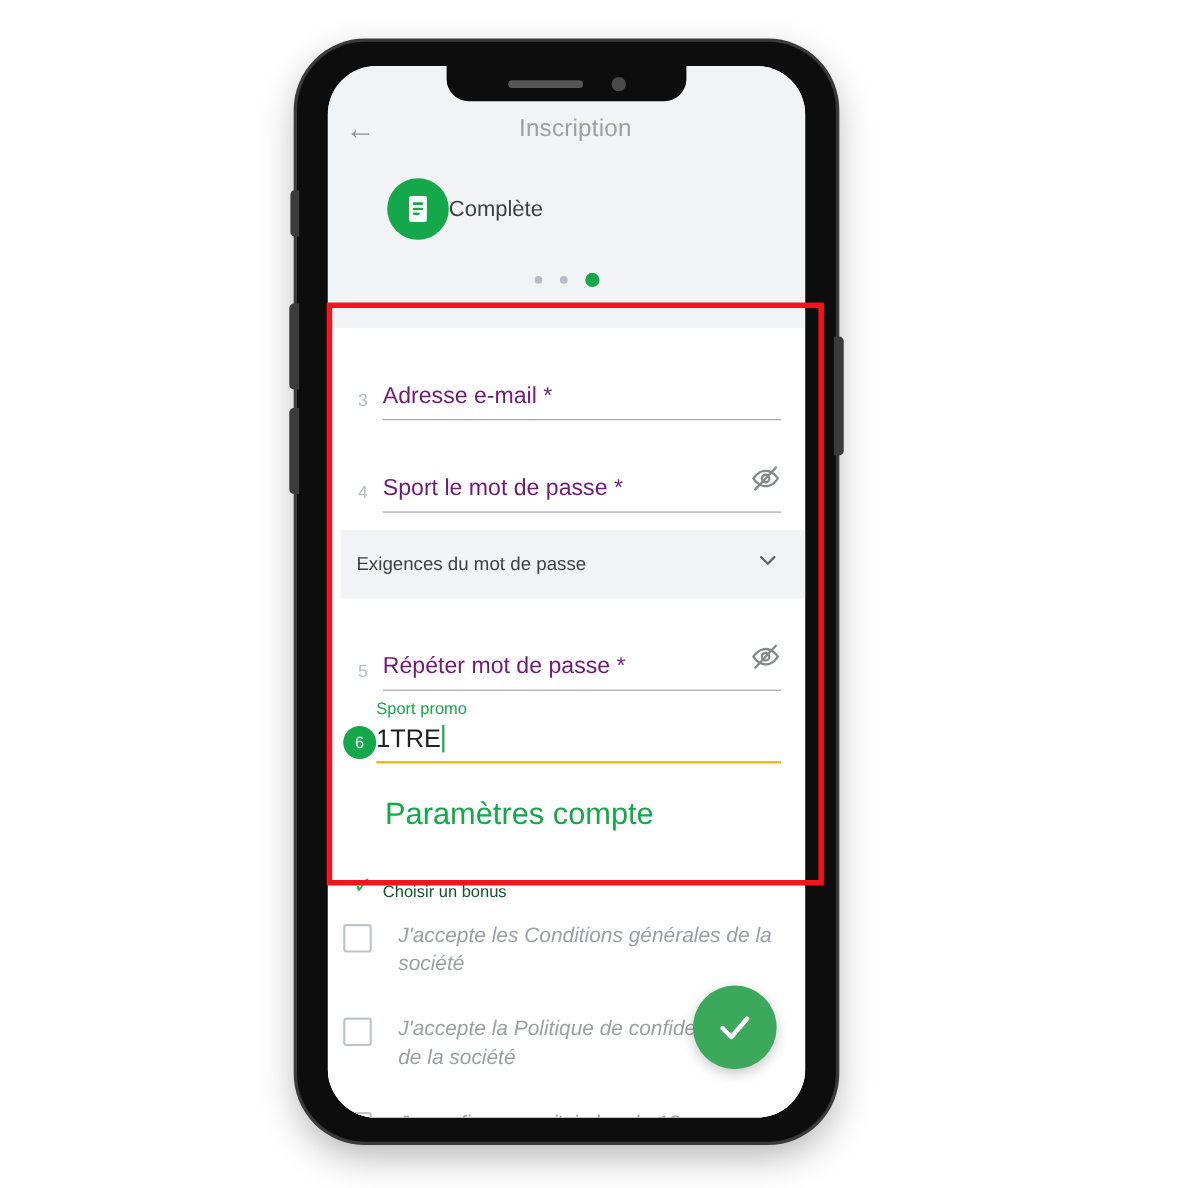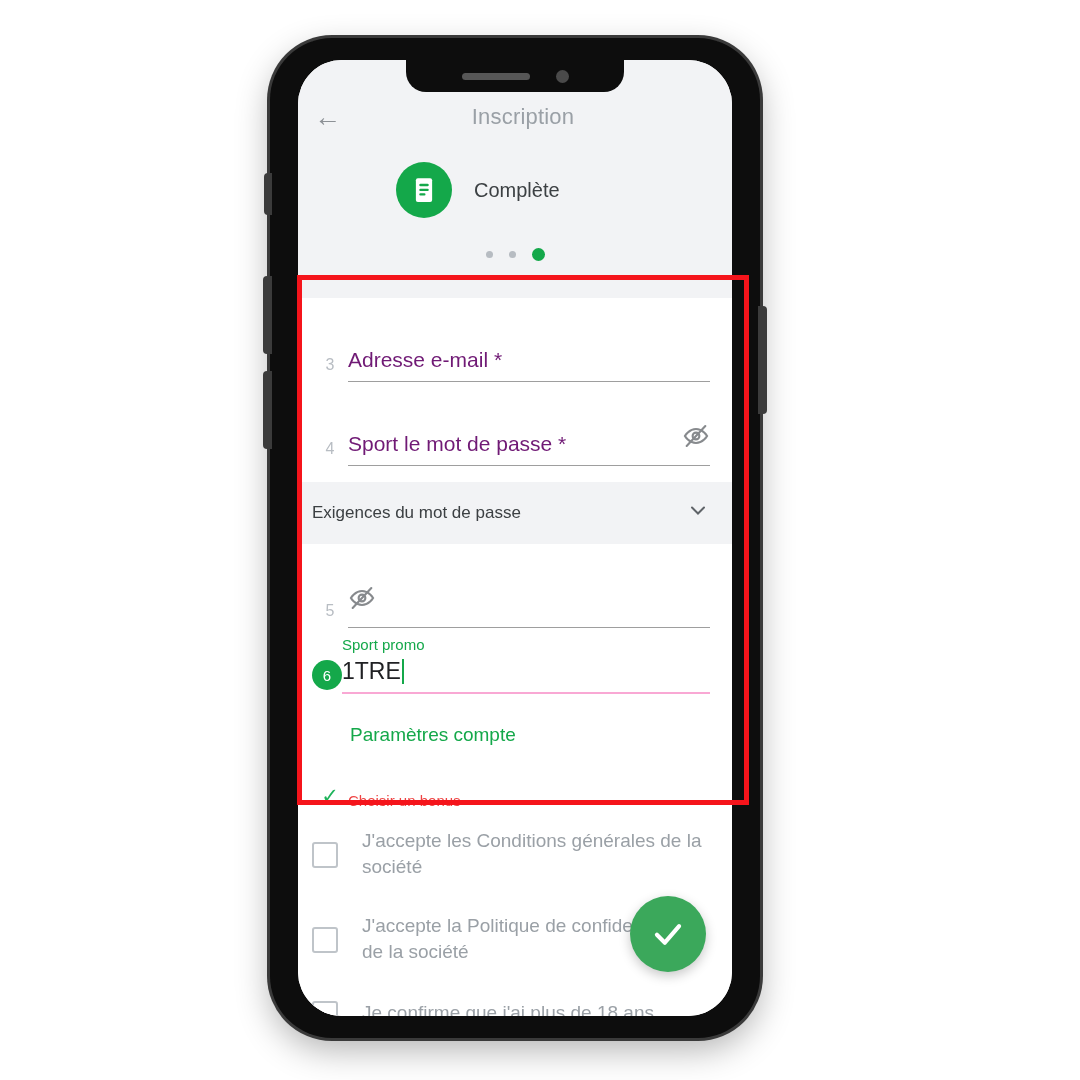--- a/index.html
+++ b/index.html
@@ -101,22 +101,21 @@
     left: 16px; right: 0;
     text-align: center;
     font-size: 22px;
     color: #9aa0a6;
     letter-spacing: 0.2px;
   }
 
   #status-row {
     display: flex;
     align-items: center;
-    gap: 22px;
-    padding: 22px 0 0 98px;
+    padding: 22px 0 0 54px;
   }
   #status-icon-circle {
     width: 56px; height: 56px;
     background: #14a84a;
     border-radius: 50%;
     display: flex; align-items: center; justify-content: center;
   }
   #status-label {
     font-size: 20px;
     color: #3c4043;
@@ -199,51 +198,53 @@
   .spacer-sm { height: 22px; }
 
   #pwd-requirements {
     background: #f2f3f5;
     height: 62px;
     display: flex;
     align-items: center;
     justify-content: space-between;
     padding: 0 22px 0 14px;
     margin-top: 16px;
+    margin-left: 12px;
   }
   #pwd-req-label { font-size: 17px; color: #3c4043; }
 
   .inline-label {
     font-size: 15px;
     padding-bottom: 5px;
   }
   .inline-label.green { color: #14a84a; }
-  .inline-label.gray { color: #ef4444; }
+  .inline-label.gray { color: #14532d; }
 
   .labeled-field { flex: 1; }
   .labeled-field .underline-box {
-    border-bottom: 2px solid #f9a8d4;
+    border-bottom: 2px solid #eab308;
     padding-bottom: 7px;
     display: flex; align-items: flex-end; justify-content: space-between;
   }
   .labeled-field .underline-box.gray { border-bottom: 1.5px solid #9e9e9e; }
 
   #section-heading {
-    font-size: 19px;
+    font-size: 28px;
     color: #14a84a;
     padding: 30px 0 6px 52px;
   }
 
   
   #consent-list { padding-top: 14px; }
   .consent-row {
     display: flex;
-    align-items: center;
+    align-items: flex-start;
     padding: 0 22px 0 14px;
     margin-bottom: 34px;
+    font-style: italic;
   }
   .checkbox {
     width: 26px; height: 26px;
     border: 2px solid #bfc4c9;
     border-radius: 3px;
     flex: none;
     margin-right: 24px;
     margin-top: 2px;
     background: #fff;
     cursor: pointer;
@@ -355,20 +356,21 @@
             <polyline points="6,9.5 12,15.5 18,9.5"></polyline>
           </svg>
         </span>
       </div>
 
       <div class="spacer-sm"></div>
 
       <div class="field-row">
         <div class="step-num">5</div>
         <div class="field-body">
+          <span class="field-placeholder">Répéter mot de passe *</span>
           <span class="eye-icon">
             <svg width="28" height="28" viewBox="0 0 24 24" fill="none" stroke="#5f6368" stroke-width="1.8" stroke-linecap="round">
               <path d="M2.5 12S6 6 12 6s9.5 6 9.5 6-3.5 6-9.5 6S2.5 12 2.5 12z"></path>
               <circle cx="12" cy="12" r="2.9"></circle>
               <line x1="4" y1="20.5" x2="20" y2="3.5"></line>
             </svg>
           </span>
         </div>
       </div>
 

